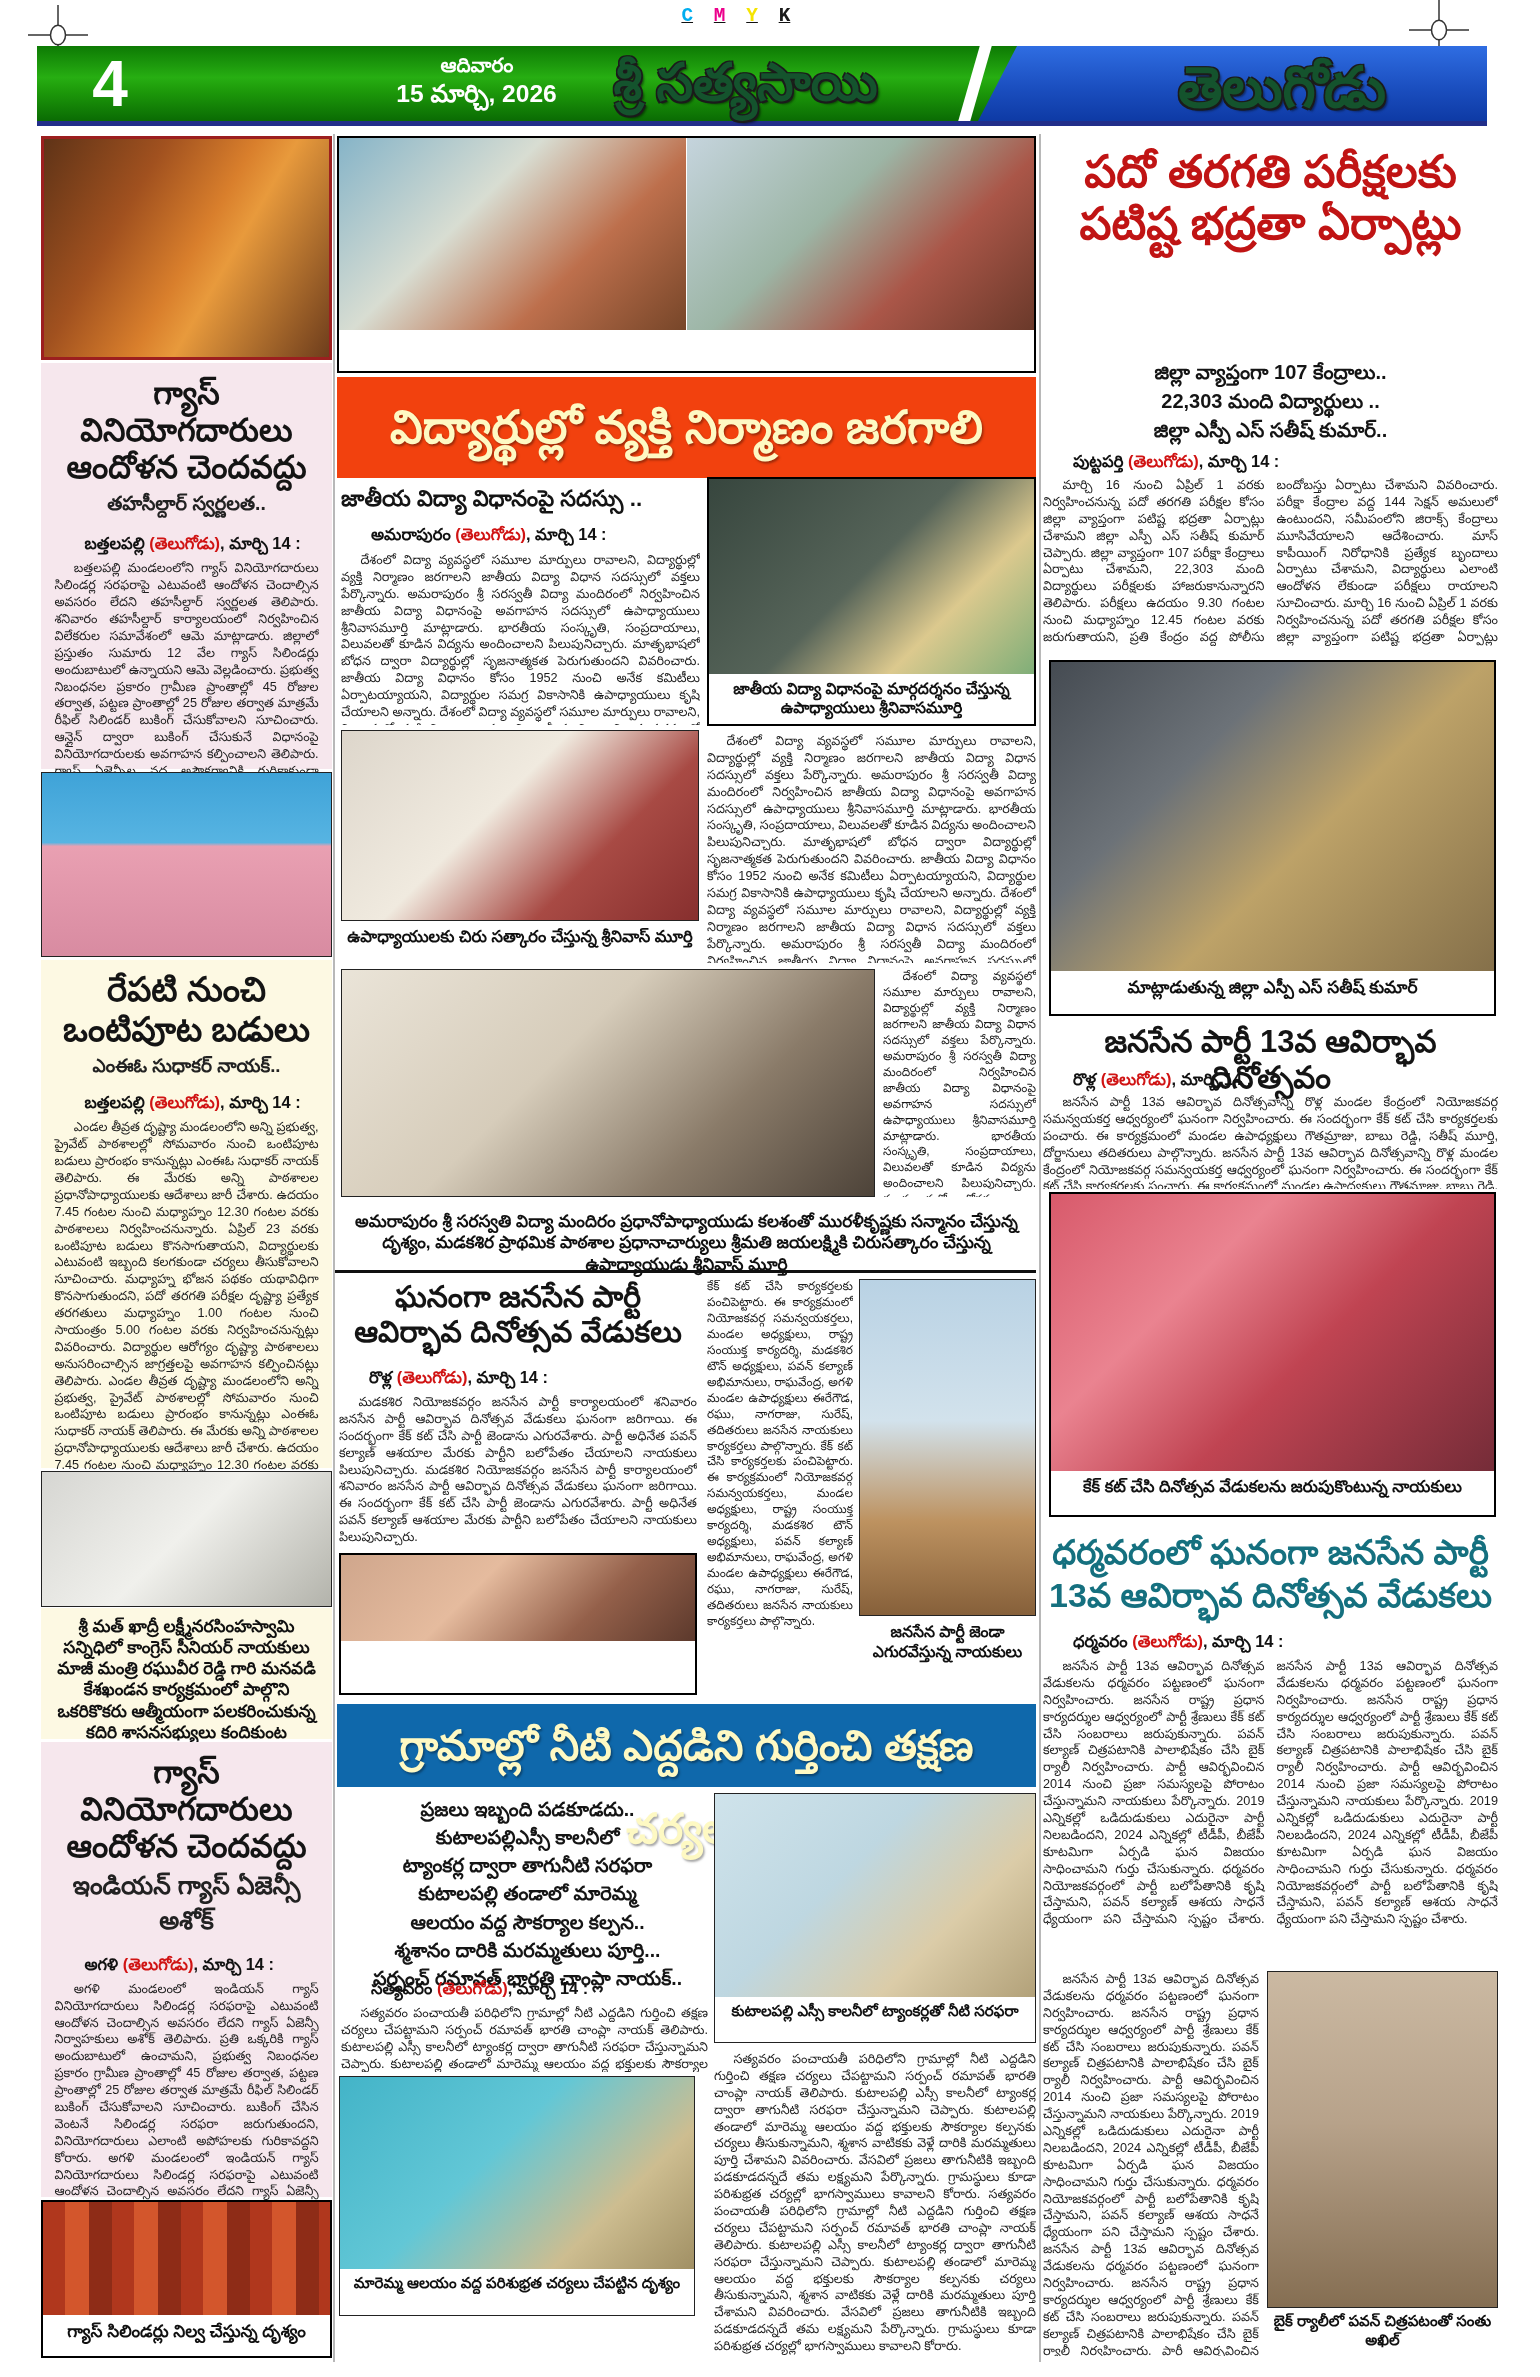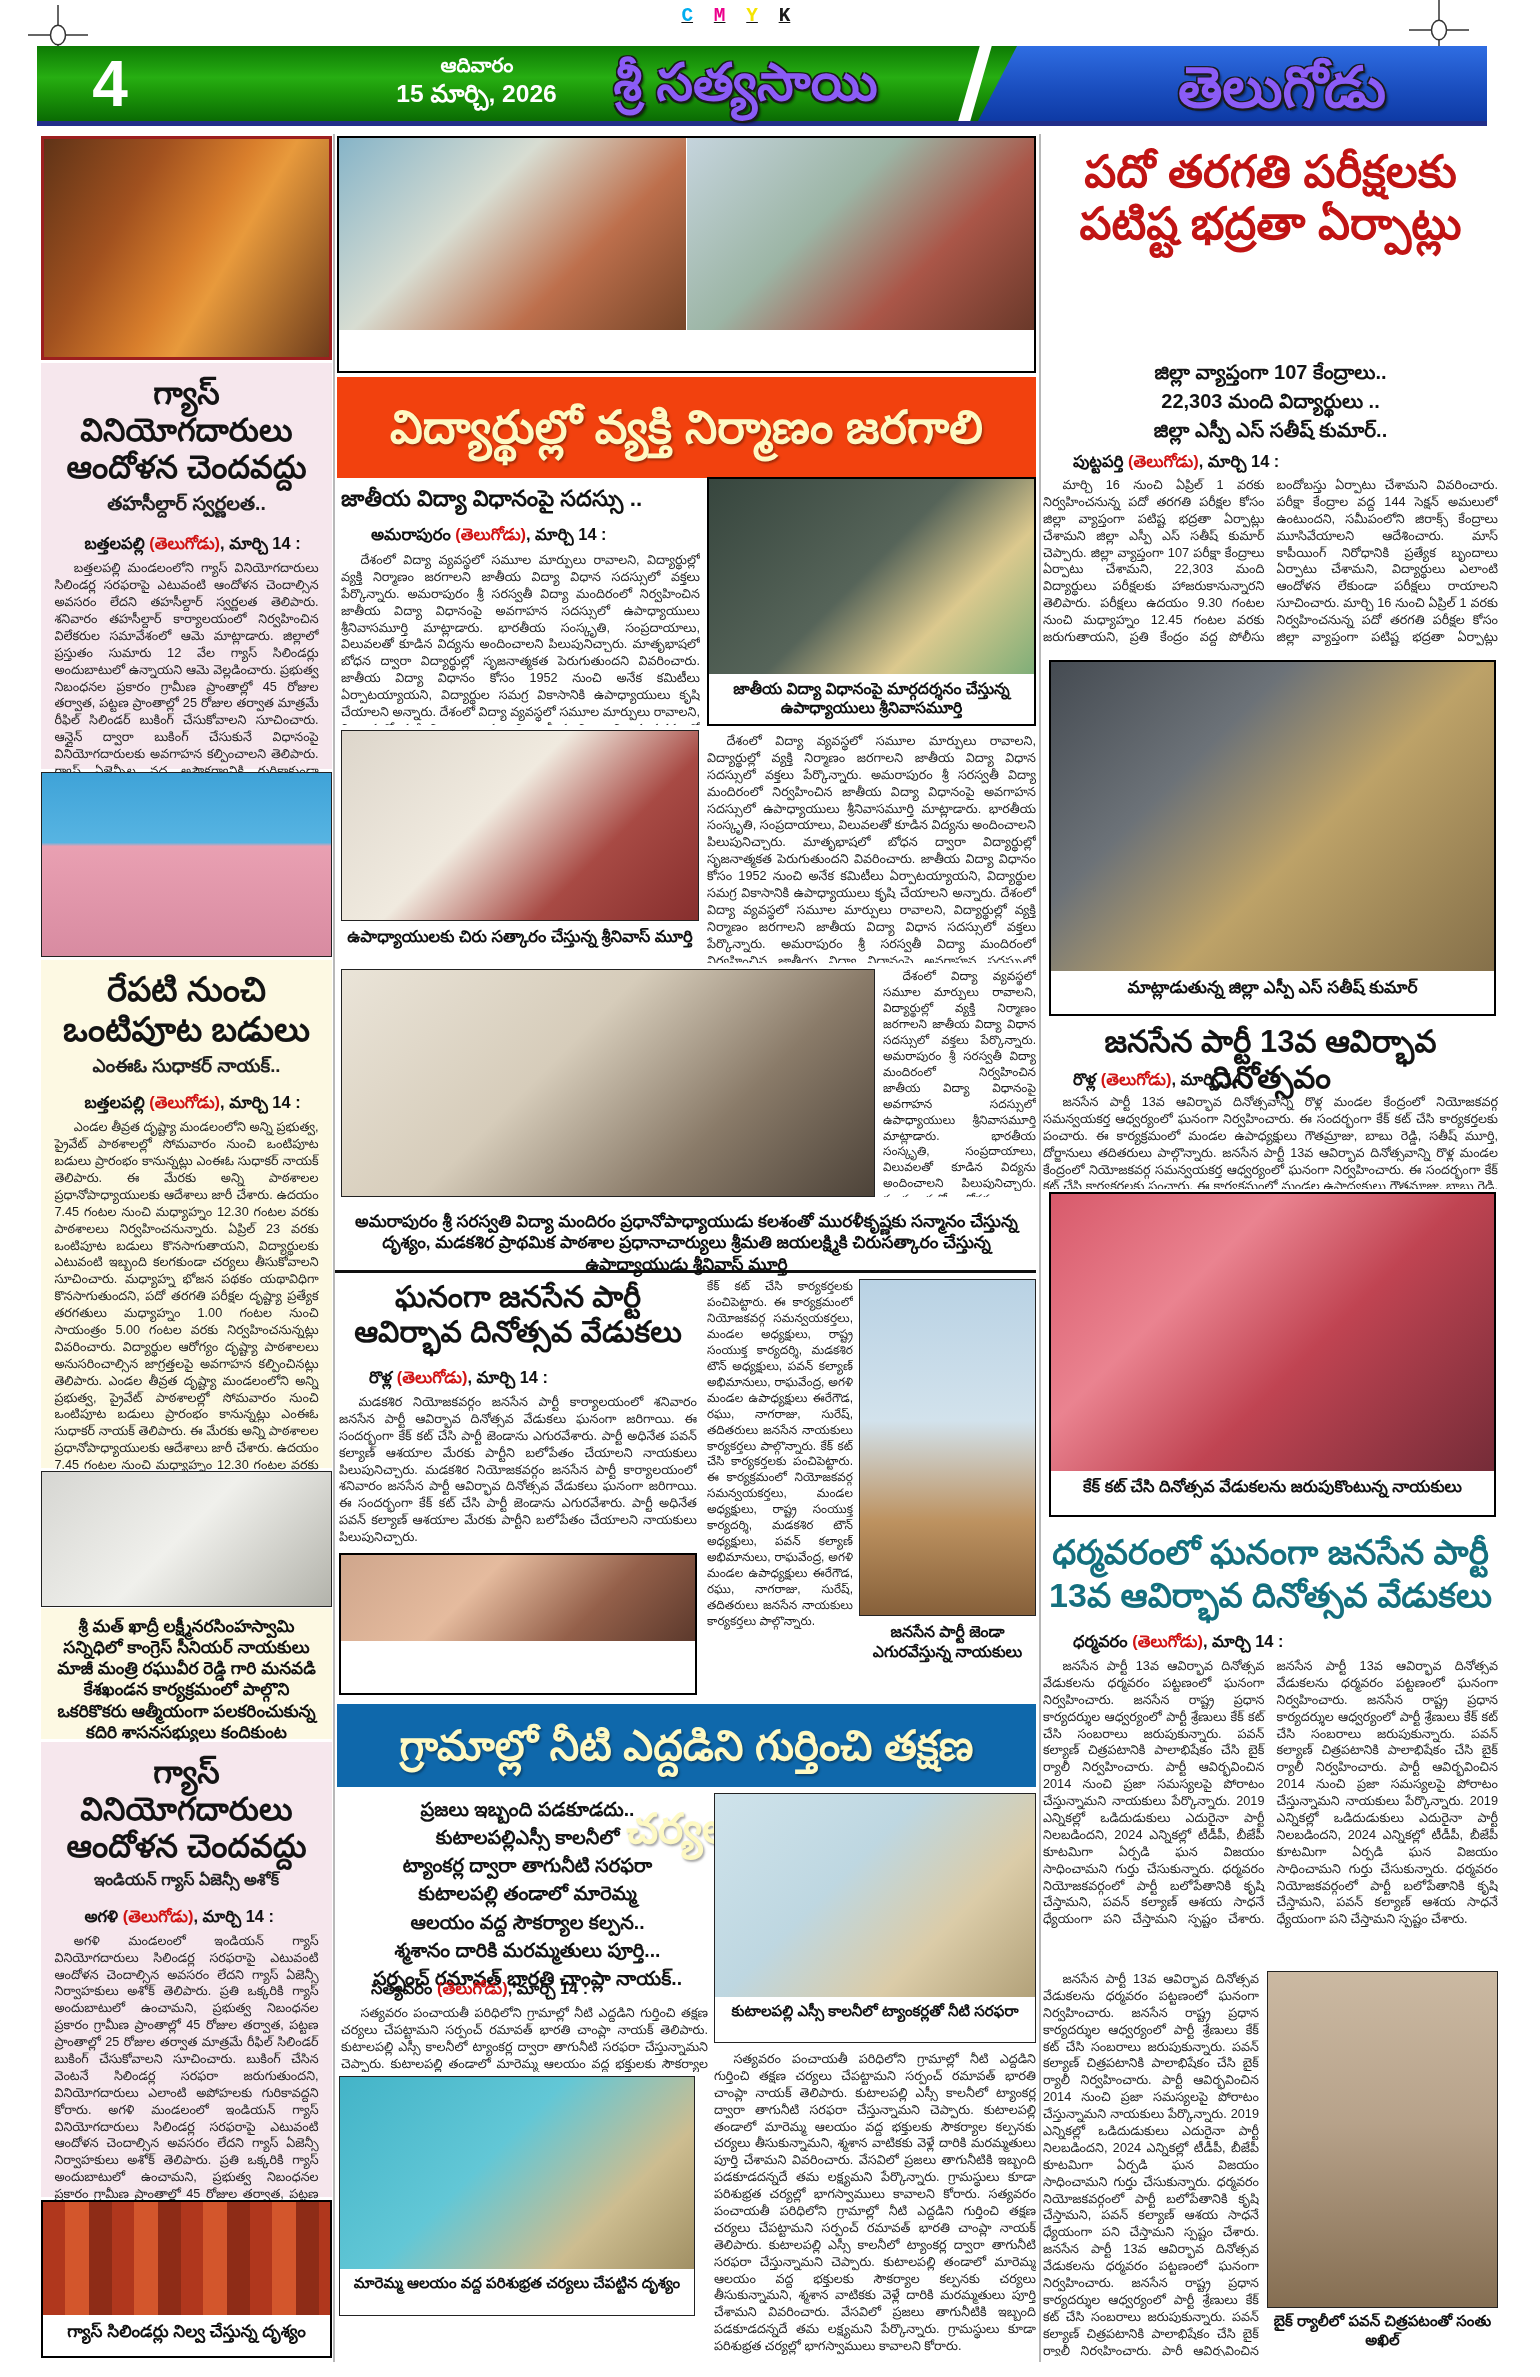--- a/index.html
+++ b/index.html
@@ -6,21 +6,21 @@
   .sheet{position:relative;width:1541px;height:2377px;background:#ffffff;
          font-family:"Liberation Sans","DejaVu Sans",sans-serif;color:#111;overflow:hidden;}
   .abs{position:absolute;box-sizing:border-box;}
   
   .band{background:linear-gradient(180deg,#0d7a04 0%,#27ae12 42%,#1d9a0a 60%,#0a6b03 100%);}
   .navstrip{background:#222e8a;}
   .logo-box{background:linear-gradient(180deg,#2f6de2 0%,#1b4fc0 55%,#0e3aa5 100%);
             clip-path:polygon(39px 0,100% 0,100% 100%,0 100%);}
   .white-slash{background:#fff;transform:skewX(-16deg);}
   .hdr-white{color:#fff;font-weight:bold;text-align:center;}
-  .outline-txt{color:#8b5cf6;font-weight:bold;text-align:center;
+  .outline-txt{color:#14532d;font-weight:bold;text-align:center;
       text-shadow:-1.5px -1.5px 0 #1b1b1b,1.5px -1.5px 0 #1b1b1b,-1.5px 1.5px 0 #1b1b1b,1.5px 1.5px 0 #1b1b1b,3px 3px 2.2px rgba(0,0,0,.45);}
   .cmyk span{font-size:19.4px;font-family:"Liberation Mono","DejaVu Sans Mono",monospace;font-weight:bold;margin:0 10.4px;}
   .c-c{color:#00aeef}.c-m{color:#ec008c}.c-y{color:#f5e400}.c-k{color:#1a1a1a}
   
   .blk-pink{background:#f6e7ed;}
   .blk-cream{background:#fdf9e3;}
   .hl{font-weight:bold;color:#141414;text-align:center;line-height:1.16;}
   .hl-red{font-weight:bold;color:#c01414;text-align:center;line-height:1.15;}
   .hl-teal{font-weight:bold;color:#15707f;text-align:center;line-height:1.25;}
   .sub{font-weight:bold;color:#222;text-align:center;}
@@ -117,21 +117,21 @@
   </div>
 
   <div class="abs frame2" style="left:41px;top:1471px;width:291px;height:136px;">
     <div class="photo ph-mengroup"></div>
   </div>
 
   <div class="abs blk-cream caption" style="left:41px;top:1608px;width:291px;height:131px;font-size:17px;padding:7.5px 6px;">శ్రీ మత్ ఖాద్రీ లక్ష్మీనరసింహస్వామి సన్నిధిలో కాంగ్రెస్ సీనియర్ నాయకులు మాజీ మంత్రి రఘువీర రెడ్డి గారి మనవడి కేశఖండన కార్యక్రమంలో పాల్గొని ఒకరికొకరు ఆత్మీయంగా పలకరించుకున్న కదిరి శాసనసభ్యులు కందికుంట వెంకటప్రసాద్</div>
 
   <div class="abs blk-pink" style="left:41px;top:1742px;width:291px;height:455px;padding:12px 13.4px;">
     <div class="hl" style="font-size:32px;">గ్యాస్ వినియోగదారులు ఆందోళన చెందవద్దు</div>
-    <div class="sub" style="font-size:16px;margin-top:6px;">ఇండియన్ గ్యాస్ ఏజెన్సీ అశోక్</div>
+    <div class="sub" style="font-size:25px;margin-top:6px;">ఇండియన్ గ్యాస్ ఏజెన్సీ అశోక్</div>
     <div class="dateline" style="margin-top:13.4px;text-indent:30px;">
       <span>అగళి</span> <span class="dl-paper">(తెలుగోడు)</span><span>, మార్చి 14 :</span>
     </div>
     <div class="body-txt" style="height:313px;margin-top:3px;">అగళి మండలంలో ఇండియన్ గ్యాస్ వినియోగదారులు సిలిండర్ల సరఫరాపై ఎటువంటి ఆందోళన చెందాల్సిన అవసరం లేదని గ్యాస్ ఏజెన్సీ నిర్వాహకులు అశోక్ తెలిపారు. ప్రతి ఒక్కరికి గ్యాస్ అందుబాటులో ఉంచామని, ప్రభుత్వ నిబంధనల ప్రకారం గ్రామీణ ప్రాంతాల్లో 45 రోజుల తర్వాత, పట్టణ ప్రాంతాల్లో 25 రోజుల తర్వాత మాత్రమే రీఫిల్ సిలిండర్ బుకింగ్ చేసుకోవాలని సూచించారు. బుకింగ్ చేసిన వెంటనే సిలిండర్ల సరఫరా జరుగుతుందని, వినియోగదారులు ఎలాంటి అపోహలకు గురికావద్దని కోరారు. అగళి మండలంలో ఇండియన్ గ్యాస్ వినియోగదారులు సిలిండర్ల సరఫరాపై ఎటువంటి ఆందోళన చెందాల్సిన అవసరం లేదని గ్యాస్ ఏజెన్సీ నిర్వాహకులు అశోక్ తెలిపారు. ప్రతి ఒక్కరికి గ్యాస్ అందుబాటులో ఉంచామని, ప్రభుత్వ నిబంధనల ప్రకారం గ్రామీణ ప్రాంతాల్లో 45 రోజుల తర్వాత, పట్టణ ప్రాంతాల్లో 25 రోజుల తర్వాత మాత్రమే రీఫిల్ సిలిండర్ బుకింగ్ చేసుకోవాలని సూచించారు. బుకింగ్ చేసిన వెంటనే సిలిండర్ల సరఫరా జరుగుతుందని, వినియోగదారులు ఎలాంటి అపోహలకు గురికావద్దని కోరారు.</div>
   </div>
 
   <div class="abs frame" style="left:41px;top:2200px;width:291px;height:158px;">
     <div class="photo ph-cyl" style="height:113px;"></div>
     <div class="caption" style="font-size:17px;padding-top:6px;">గ్యాస్ సిలిండర్లు నిల్వ చేస్తున్న దృశ్యం</div>
   </div>

